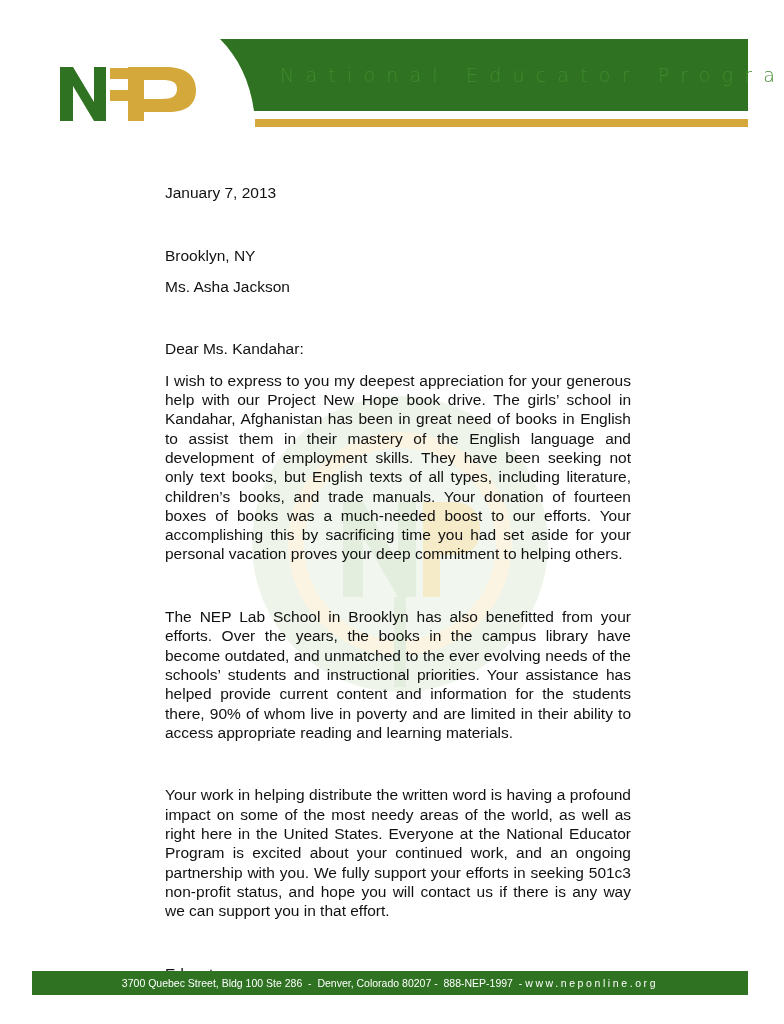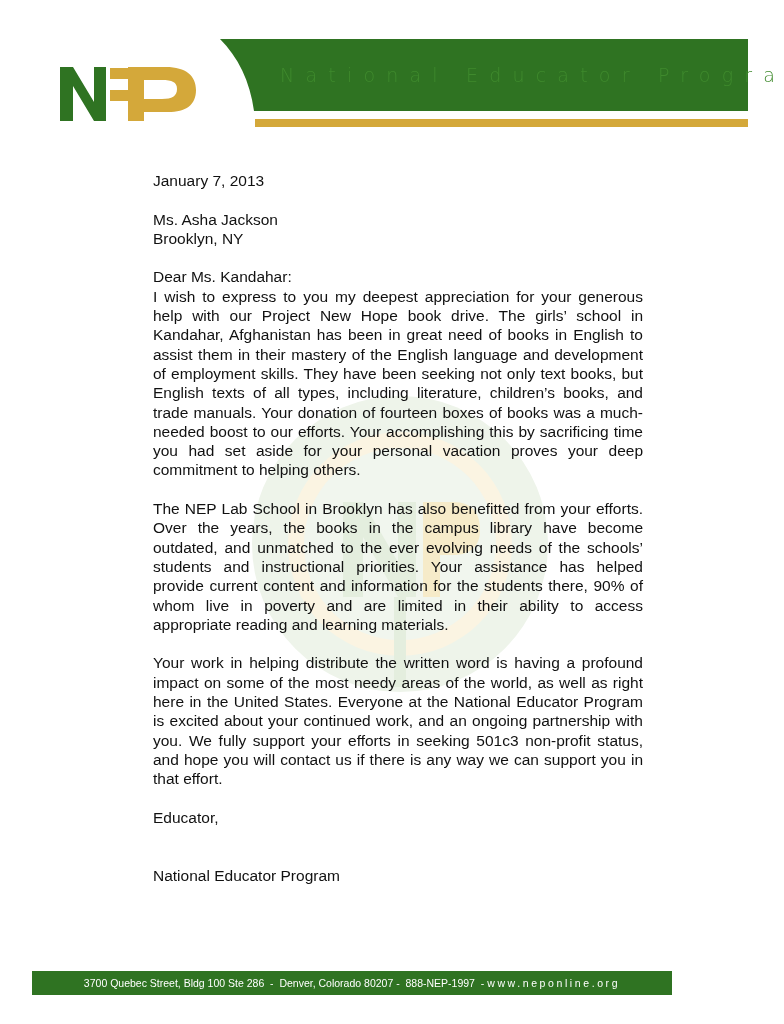--- a/index.html
+++ b/index.html
@@ -4,25 +4,25 @@
 <style>
   html, body { margin: 0; padding: 0; background: #ffffff; }
   body { width: 784px; height: 1024px; position: relative; overflow: hidden; font-family: "Liberation Sans", sans-serif; color: #111; }
   .header-banner { position: absolute; left: 218px; top: 39px; width: 530px; height: 72px; }
   .header-banner svg { display: block; }
   .banner-title { position: absolute; left: 280px; top: 64px; width: 470px; font-family: "DejaVu Sans", sans-serif; font-size: 19px; letter-spacing: 11.2px; color: #3f8a2d; font-weight: 300; white-space: nowrap; }
   .gold-bar { position: absolute; left: 255px; top: 119px; width: 493px; height: 8px; background: #d4a83a; }
   .logo { position: absolute; left: 58px; top: 64px; width: 150px; height: 60px; }
   .watermark { position: absolute; left: 248px; top: 392px; width: 305px; height: 305px; opacity: 1; }
   .letter { position: absolute; left: 153px; top: 171px; width: 490px; font-size: 15.5px; line-height: 19.3px; }
-  .letter p { margin: 0; }
+  .letter p { margin: 12px; }
   .justify { text-align: justify; }
   .gap1 { height: 19.3px; }
   .gap2 { height: 38.6px; }
-  .footer { position: absolute; left: 32px; top: 971px; width: 640px; height: 24px; background: #2f7322; color: #ffffff; font-family: "Liberation Sans", sans-serif; font-size: 10.5px; line-height: 24px; text-align: center; white-space: pre; }
+  .footer { position: absolute; left: 32px; top: 971px; width: 716px; height: 24px; background: #2f7322; color: #ffffff; font-family: "Liberation Sans", sans-serif; font-size: 10.5px; line-height: 24px; text-align: center; white-space: pre; }
   .footer .url { letter-spacing: 2.6px; }
 </style>
 </head>
 <body>
 
 <div class="header-banner">
   <svg width="530" height="72" viewBox="0 0 530 72">
     <path d="M2,0 L530,0 L530,72 L36,72 C32,42 20,18 2,0 Z" fill="#2f7322"></path>
   </svg>
 </div>
@@ -48,22 +48,22 @@
     <circle cx="152" cy="152" r="96" fill="#f1f6ee"></circle>
     <path d="M95,110 L115,110 L150,170 L150,110 L168,110 L168,205 L150,205 L115,145 L115,205 L95,205 Z" fill="#e4eede"></path>
     <path d="M175,110 L205,110 C225,110 232,122 232,138 C232,155 222,163 205,163 L192,163 L192,205 L175,205 Z" fill="#f6ebc9"></path>
     <rect x="146" y="205" width="12" height="90" fill="#e4eede"></rect>
   </svg>
 </div>
 
 <div class="letter">
   <p>January 7, 2013</p>
   <div class="gap1"></div>
+  <p>Brooklyn, NY</p>
   <p>Ms. Asha Jackson</p>
-  <p>Brooklyn, NY</p>
   <div class="gap1"></div>
   <p>Dear Ms. Kandahar:</p>
   <p class="justify">I wish to express to you my deepest appreciation for your generous help with our Project New Hope book drive. The girls’ school in Kandahar, Afghanistan has been in great need of books in English to assist them in their mastery of the English language and development of employment skills. They have been seeking not only text books, but English texts of all types, including literature, children’s books, and trade manuals. Your donation of fourteen boxes of books was a much-needed boost to our efforts. Your accomplishing this by sacrificing time you had set aside for your personal vacation proves your deep commitment to helping others.</p>
   <div class="gap1"></div>
   <p class="justify">The NEP Lab School in Brooklyn has also benefitted from your efforts. Over the years, the books in the campus library have become outdated, and unmatched to the ever evolving needs of the schools’ students and instructional priorities. Your assistance has helped provide current content and information for the students there, 90% of whom live in poverty and are limited in their ability to access appropriate reading and learning materials.</p>
   <div class="gap1"></div>
   <p class="justify">Your work in helping distribute the written word is having a profound impact on some of the most needy areas of the world, as well as right here in the United States. Everyone at the National Educator Program is excited about your continued work, and an ongoing partnership with you. We fully support your efforts in seeking 501c3 non-profit status, and hope you will contact us if there is any way we can support you in that effort.</p>
   <div class="gap1"></div>
   <p>Educator,</p>
   <div class="gap2"></div>

